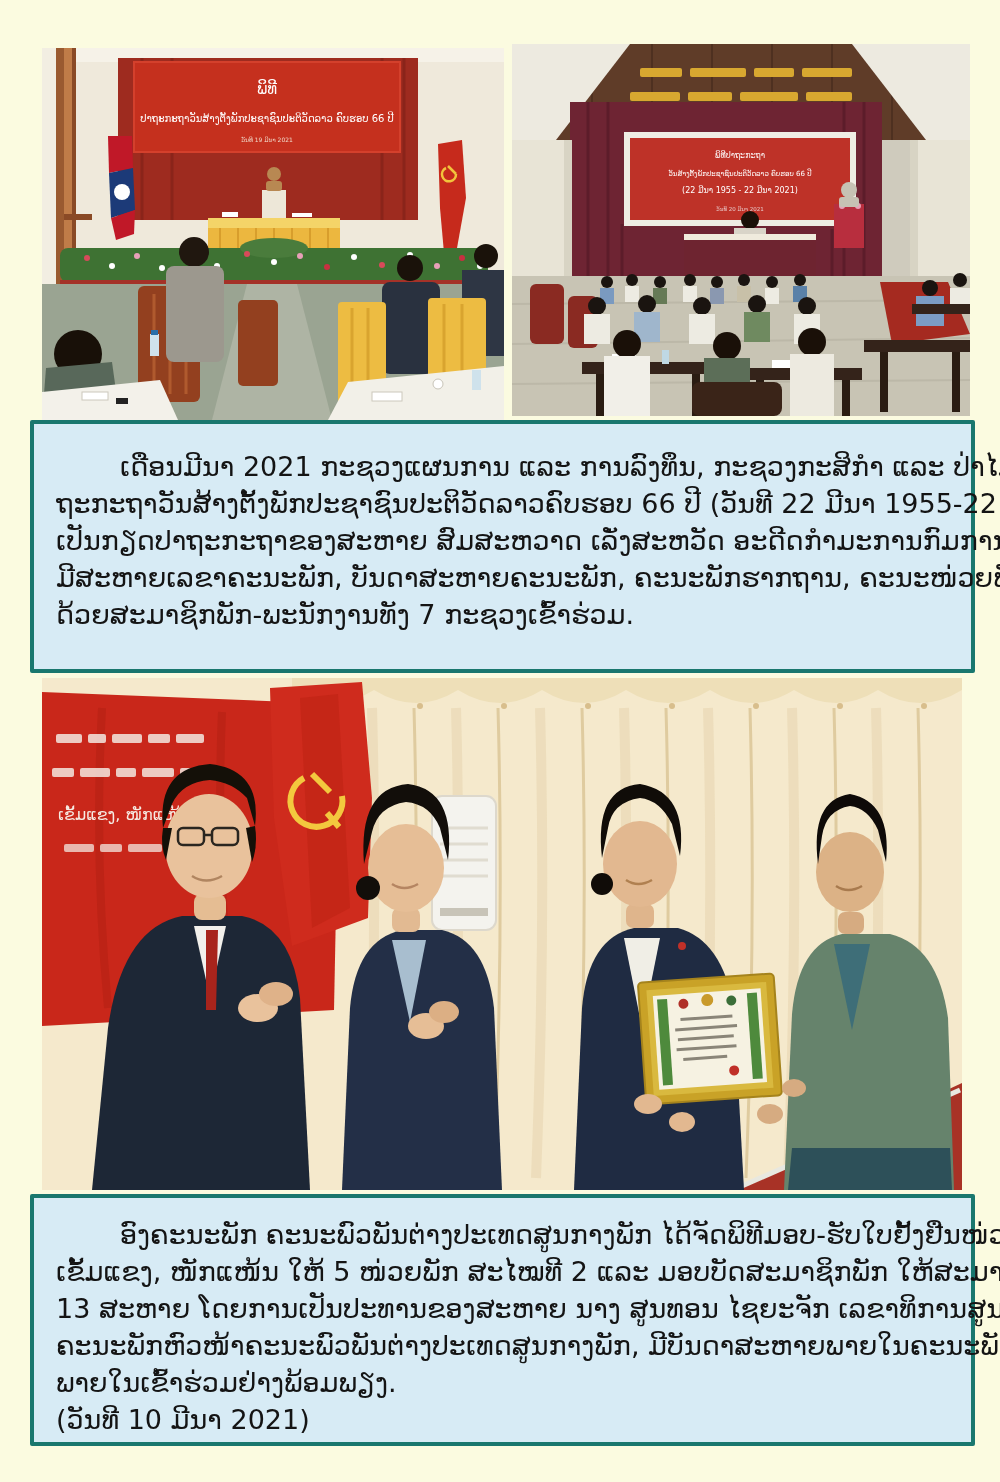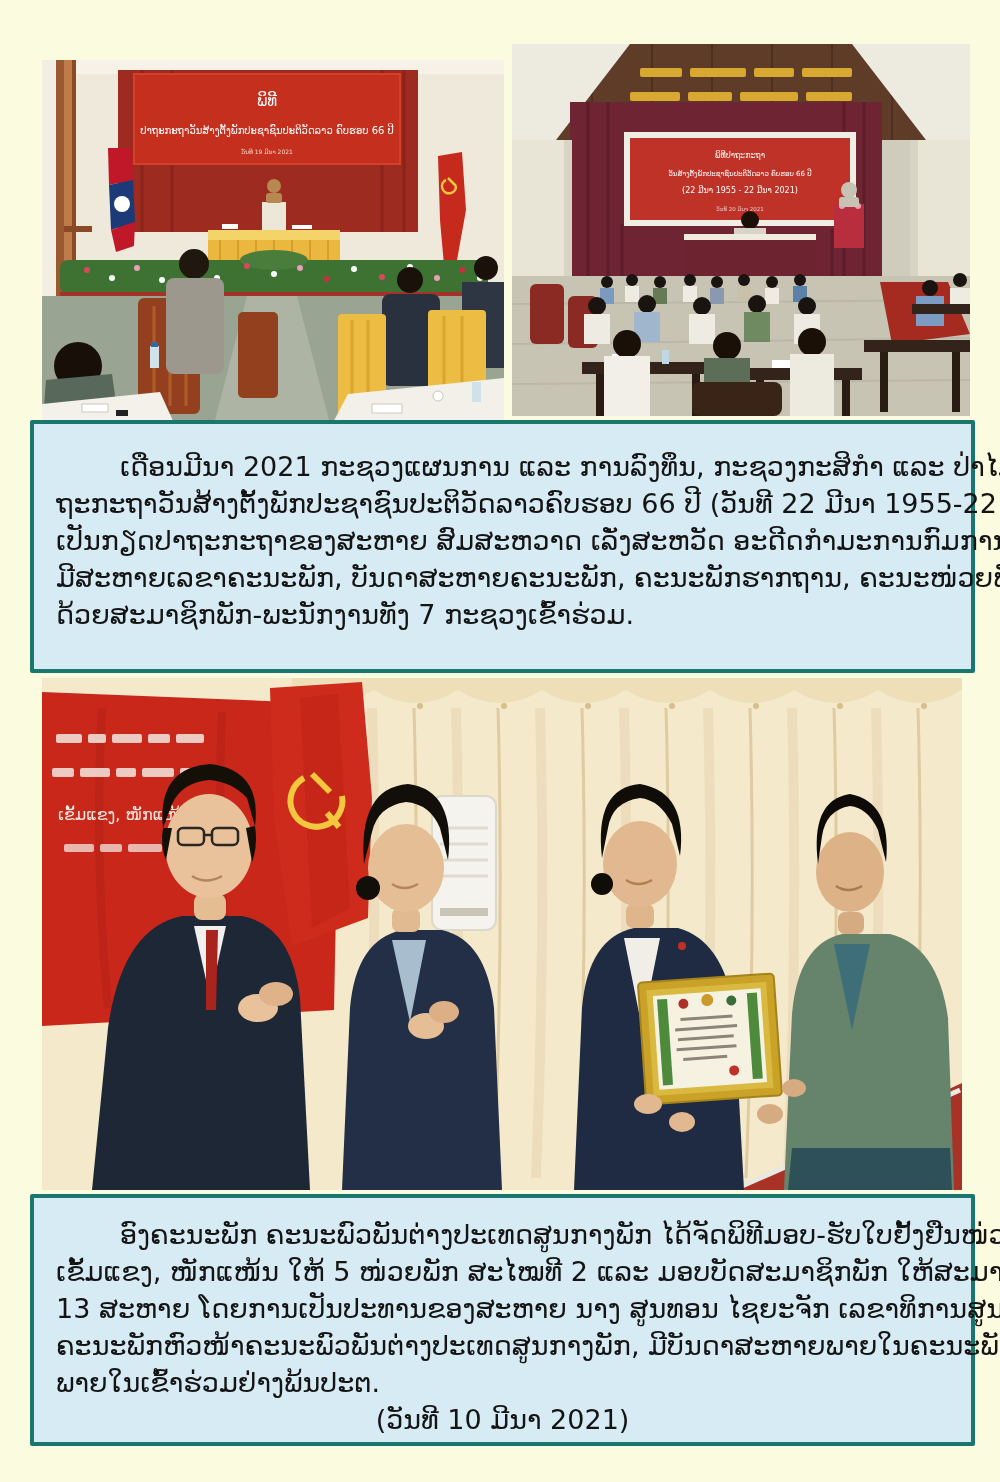--- a/index.html
+++ b/index.html
@@ -5,33 +5,33 @@
   html,body{margin:0;padding:0;}
   body{
     width:1000px;height:1482px;
     background:#FBFBE0;
     font-family:"DejaVu Sans","Liberation Sans",sans-serif;
     color:#1A1A1A;
   }
   .page{position:relative;width:1000px;height:1482px;overflow:hidden;}
   .photo{position:absolute;overflow:hidden;background:#EDE8DA;}
   .photo svg{display:block;width:100%;height:100%;}
-  #photo-left{left:42px;top:60px;width:462px;height:372px;}
+  #photo-left{left:42px;top:48px;width:462px;height:372px;}
   #photo-right{left:512px;top:44px;width:458px;height:372px;}
   #photo-main{left:42px;top:678px;width:920px;height:512px;}
   .textbox{
     position:absolute;box-sizing:border-box;
     background:#D7EBF5;border:4px solid #19776E;border-radius:2px;
     font-size:27px;line-height:37px;color:#141414;
   }
   #textbox-1{left:30px;top:420px;width:945px;height:253px;padding:24px 22px 0 22px;}
   #textbox-2{left:30px;top:1194px;width:945px;height:252px;padding:18px 22px 0 22px;}
   .line{white-space:nowrap;}
   .line.first{text-indent:64px;}
-  .date-line{text-align:center;}
+  .date-line{}
 </style>
 </head>
 <body>
 
 <div class="page">
 
   <div class="photo" id="photo-left">
     <svg viewBox="0 0 462 372" preserveAspectRatio="none">
       <rect x="0" y="0" width="462" height="372" fill="#EFE9DB"></rect>
       <rect x="0" y="0" width="462" height="14" fill="#F6F2E8"></rect>
@@ -423,17 +423,17 @@
         <ellipse cx="752" cy="410" rx="12" ry="9" fill="#D6AB81"></ellipse>
       </g>
     </svg>
   </div>
 
   <div class="textbox" id="textbox-2">
     <div class="line first">ອົງຄະນະພັກ ຄະນະພົວພັນຕ່າງປະເທດສູນກາງພັກ ໄດ້ຈັດພິທີມອບ-ຮັບໃບຢັ້ງຢືນໜ່ວຍພັກປອດໃສ,</div>
     <div class="line">ເຂັ້ມແຂງ, ໜັກແໜ້ນ ໃຫ້ 5 ໜ່ວຍພັກ ສະໄໝທີ 2 ແລະ ມອບບັດສະມາຊິກພັກ ໃຫ້ສະມາຊິກພັກສົມບູນ ຈຳນວນ</div>
     <div class="line">13 ສະຫາຍ ໂດຍການເປັນປະທານຂອງສະຫາຍ ນາງ ສູນທອນ ໄຊຍະຈັກ ເລຂາທິການສູນກາງພັກ, ເລຂາ</div>
     <div class="line">ຄະນະພັກຫົວໜ້າຄະນະພົວພັນຕ່າງປະເທດສູນກາງພັກ, ມີບັນດາສະຫາຍພາຍໃນຄະນະພັກແລະສະມາຊິກພັກ</div>
-    <div class="line">ພາຍໃນເຂົ້າຮ່ວມຢ່າງພ້ນປະຕ.</div>
+    <div class="line">ພາຍໃນເຂົ້າຮ່ວມຢ່າງພ້ອມພຽງ.</div>
     <div class="line date-line">(ວັນທີ 10 ມີນາ 2021)</div>
   </div>
 
 </div>
 
 </body></html>

